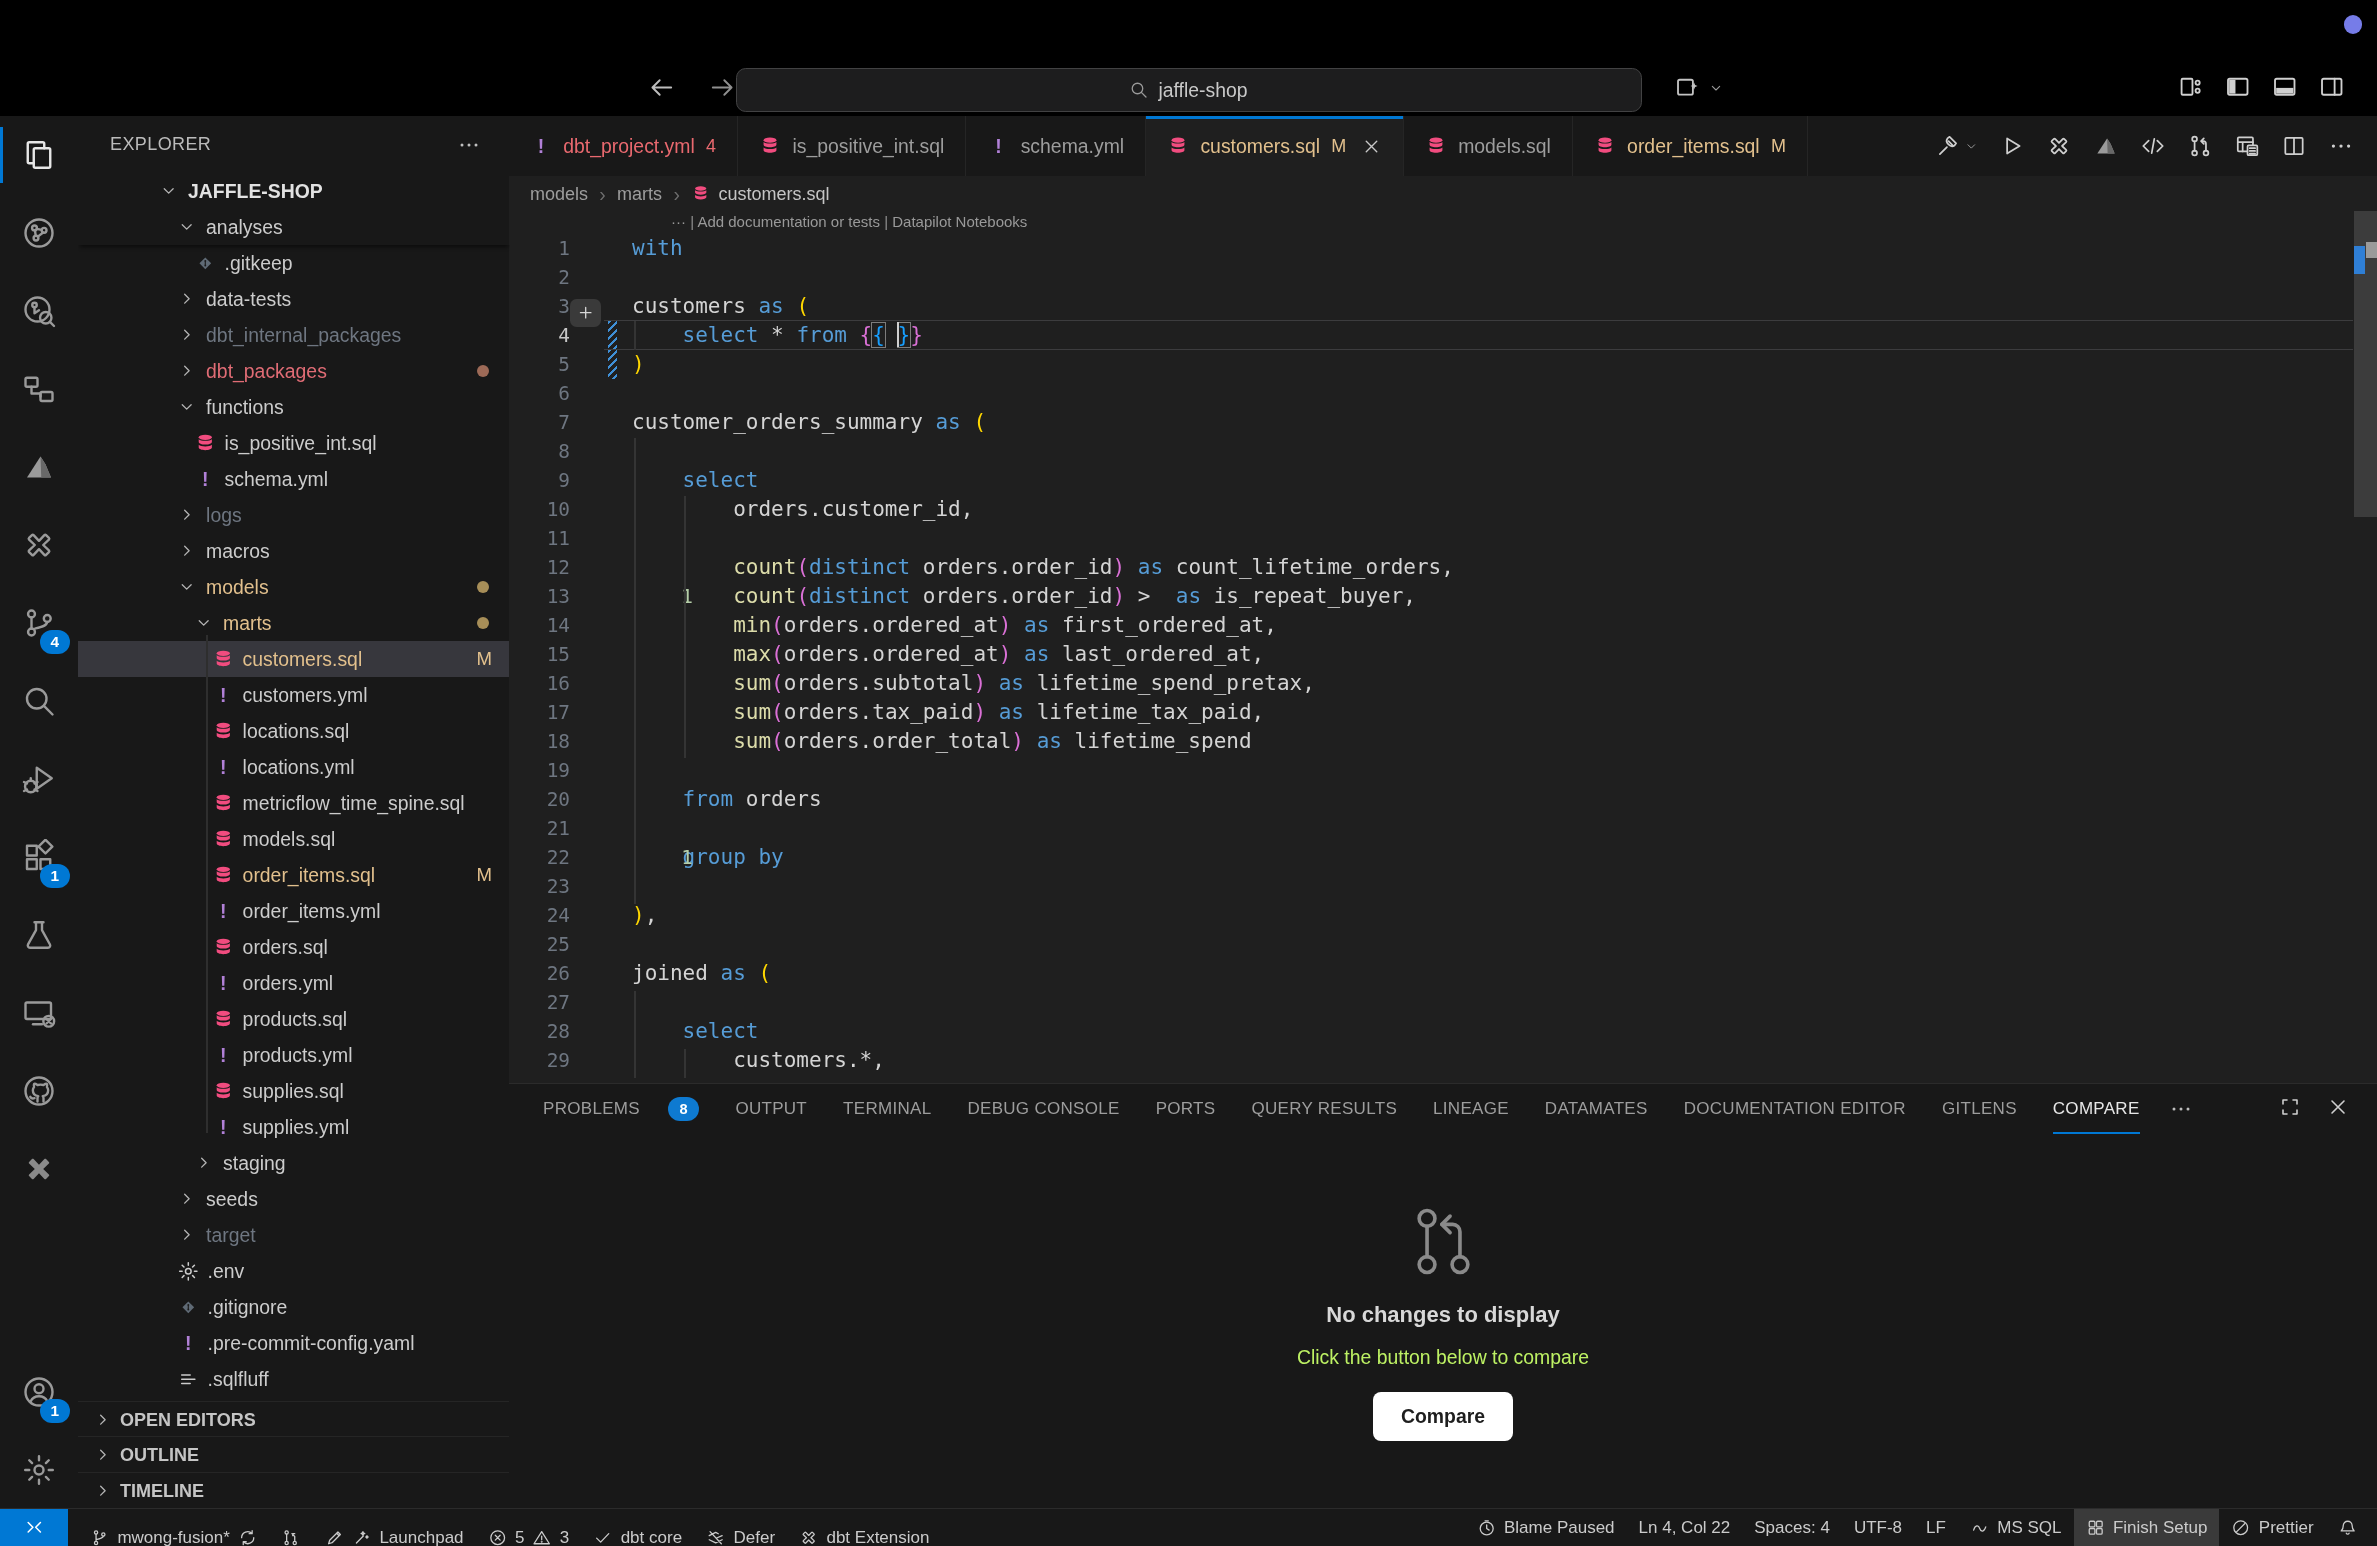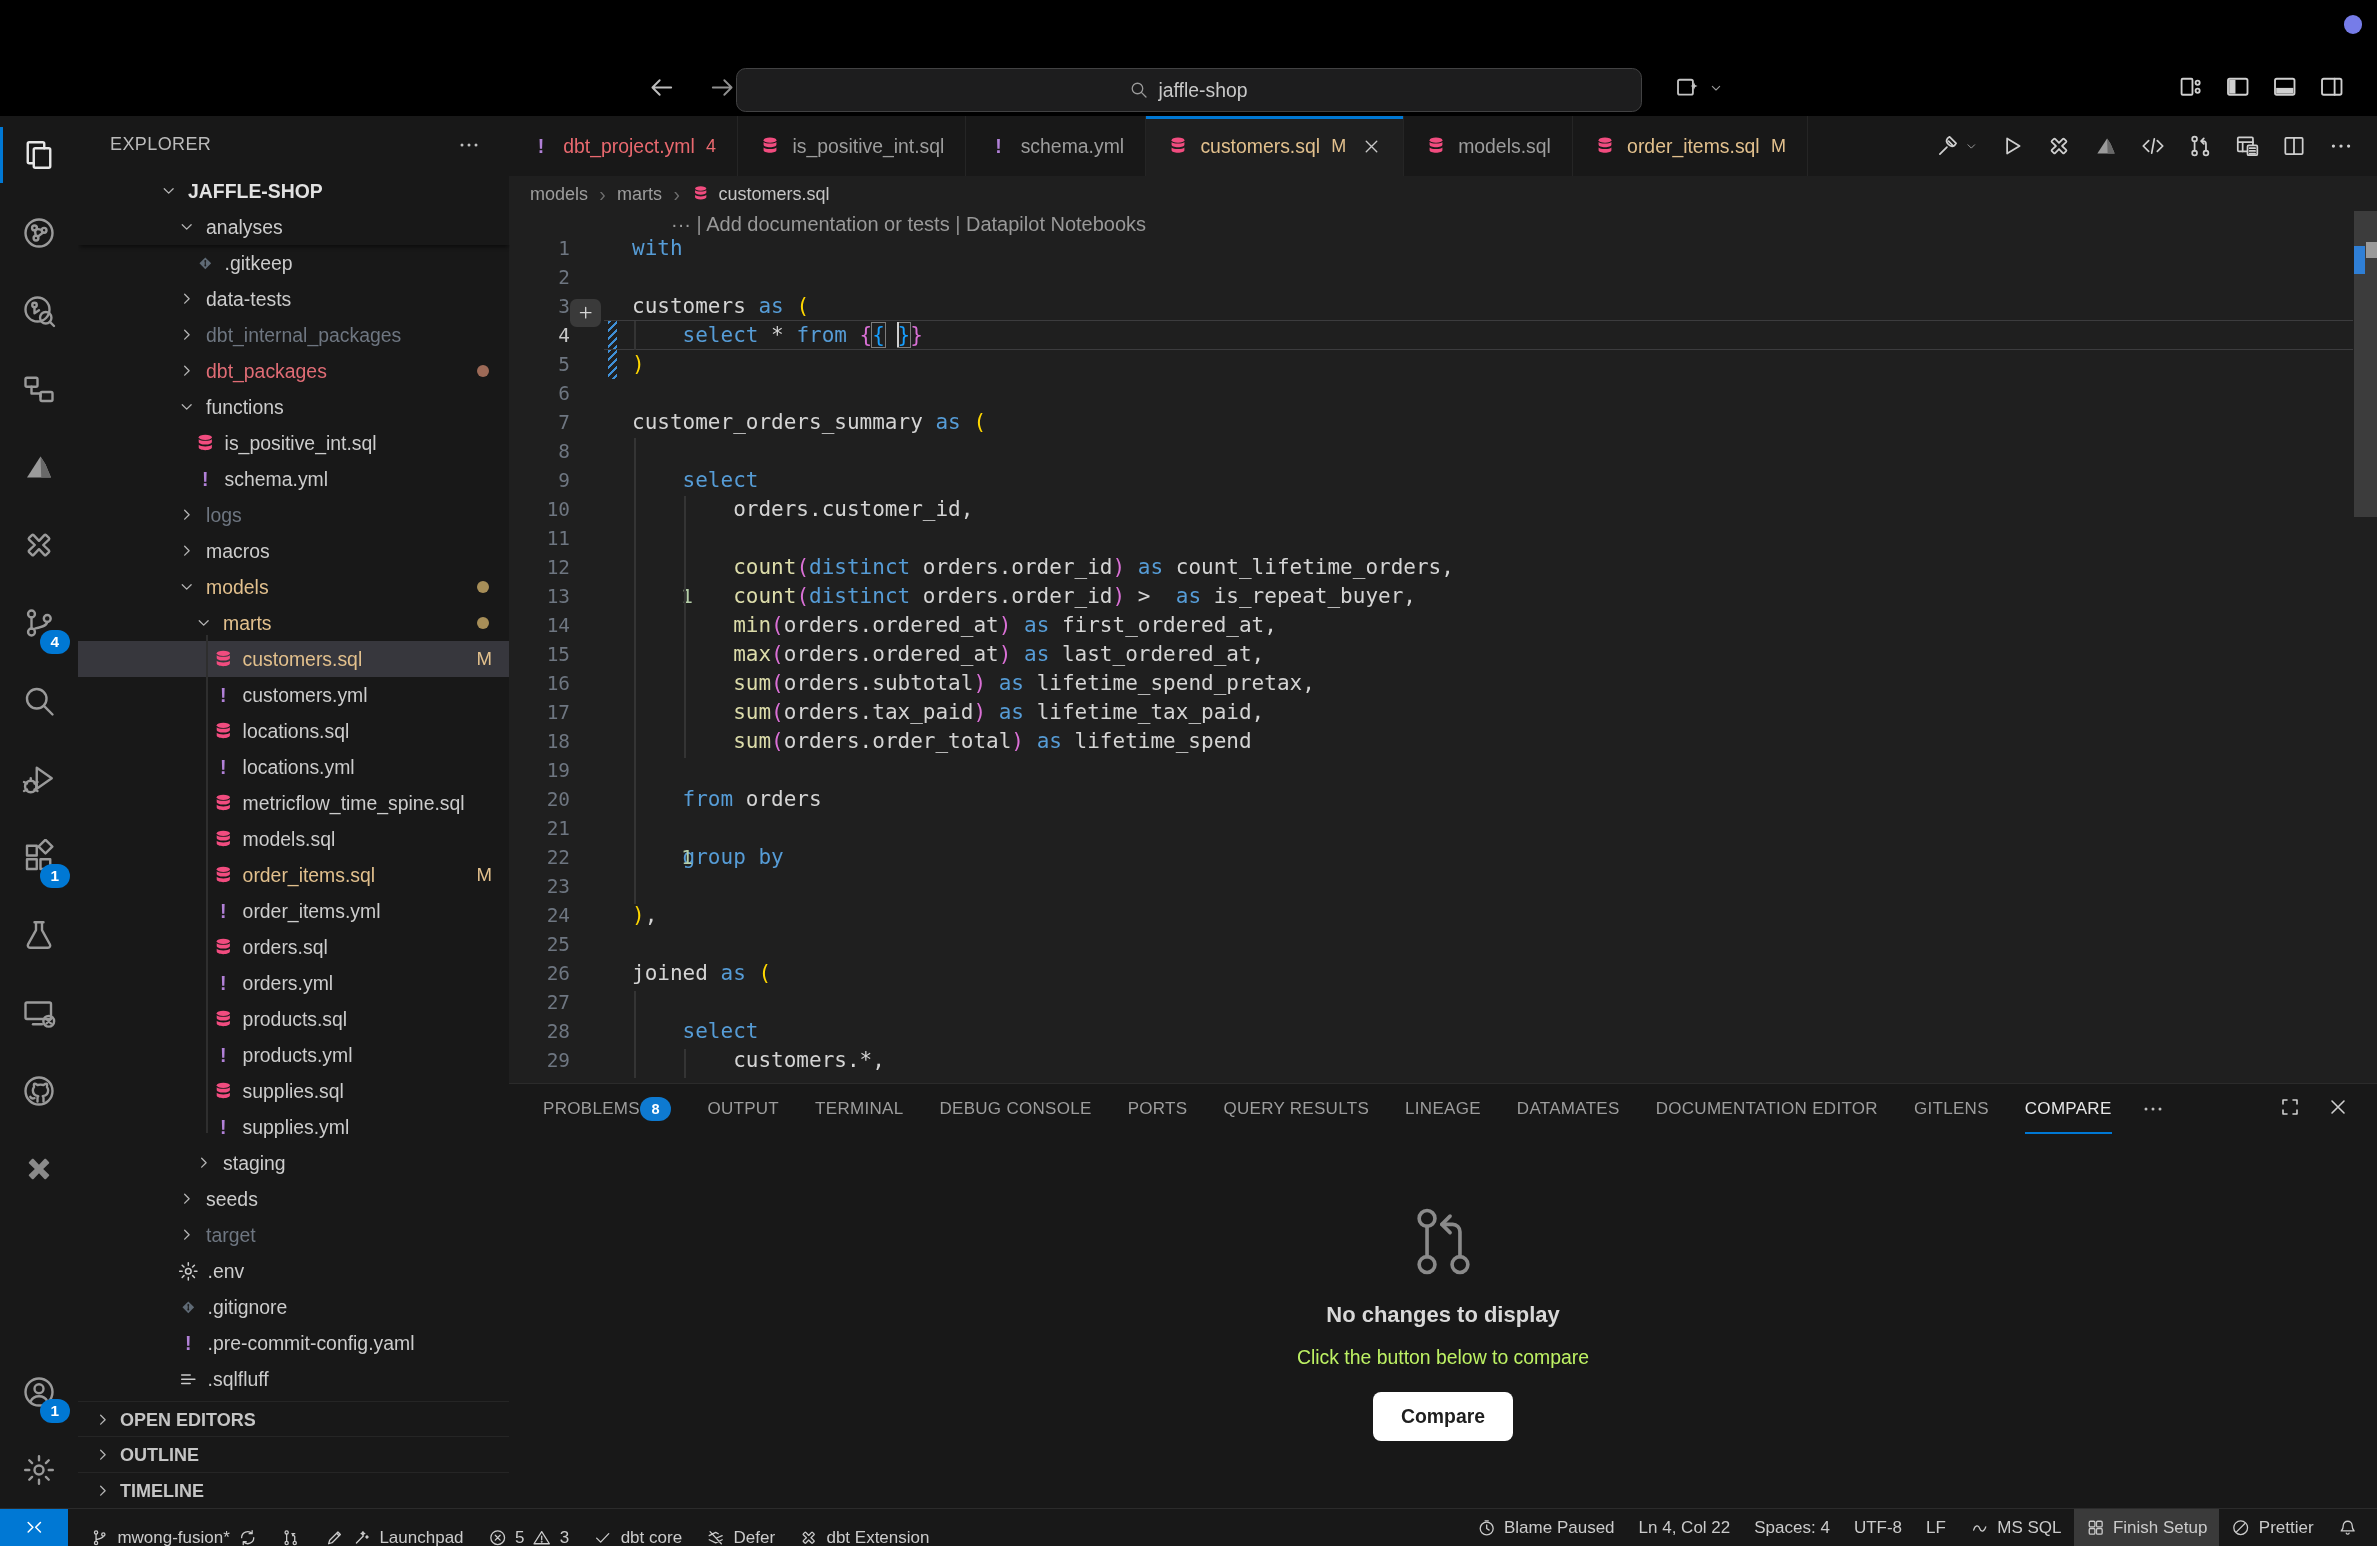--- a/index.html
+++ b/index.html
@@ -76,21 +76,21 @@
   #tab-actions .icn{width:26px;height:26px;}
   #tab-actions .icn.chev{width:14.6px;height:14.6px;color:#9a9a9a;}
 
   #breadcrumb{position:absolute;left:0;top:60px;right:0;height:36px;display:flex;align-items:center;gap:11.3px;
     padding-left:21px;font-size:18px;color:#9d9d9d;background:#1f1f1f;}
   #breadcrumb .sep{color:#6e6e6e;font-size:19.4px;}
   #breadcrumb .icn{width:19.4px;height:19.4px;}
   #breadcrumb .file{color:#c5c5c5;display:flex;align-items:center;gap:8px;}
 
   #editor{position:absolute;left:0;top:95px;right:0;height:872px;overflow:hidden;}
-  #codelens{position:absolute;left:162px;top:1.6px;font-size:20px;color:#8e8e8e;}
+  #codelens{position:absolute;left:162px;top:1.6px;font-size:15px;color:#8e8e8e;}
   #codelens span[data-interactable="true"]{color:#999999;}
   #code{position:absolute;left:0;top:22.6px;right:0;height:849px;}
   .line{position:relative;height:29px;}
   .line .num{position:absolute;left:0;top:0;width:61px;text-align:right;line-height:29px;color:#6e7681;
     font-family:"DejaVu Sans Mono",monospace;font-size:19.4px;}
   .line.act .num{color:#c6c6c6;}
   .line .stripe{position:absolute;left:99px;top:0;width:9px;height:29px;
     background:repeating-linear-gradient(135deg,#3f8fd6 0,#3f8fd6 2.4px,#1f1f1f 2.4px,#1f1f1f 5.7px);}
   .line .txt{position:absolute;left:123px;top:0;height:29px;line-height:29px;white-space:pre;
     font-family:"DejaVu Sans Mono",monospace;font-size:21px;}
@@ -106,21 +106,21 @@
     color:#d8d8d8;display:flex;align-items:center;justify-content:center;}
   #plusbtn .icn{width:19.4px;height:19.4px;}
   #scrollbar{position:absolute;right:0;top:0;width:22.6px;height:100%;}
   #sb-thumb{position:absolute;left:0;top:0;width:22.6px;height:306px;background:rgba(121,121,121,.32);}
   #ovr-blue{position:absolute;left:0;top:35px;width:10.5px;height:27.5px;background:#2f7fd6;}
   #ovr-gray{position:absolute;left:12px;top:31px;width:10.5px;height:16px;background:#9a9a9a;}
 
   
   #panel{position:absolute;left:0;top:967px;right:0;height:425px;background:#181818;border-top:1.6px solid #2b2b2b;}
   #panel-tabs{position:absolute;left:16px;top:0;right:105px;height:50px;display:flex;align-items:center;}
-  .ptab{height:47px;display:flex;align-items:center;gap:0;margin:0 18px;color:#9d9d9d;font-size:17px;
+  .ptab{height:47px;display:flex;align-items:center;gap:28px;margin:0 18px;color:#9d9d9d;font-size:17px;
     letter-spacing:0.3px;border-bottom:2.4px solid transparent;padding-top:1.6px;white-space:nowrap;}
   .ptab.active{color:#e7e7e7;border-bottom-color:#0078d4;}
   .pbadge{background:#0e7ad1;color:#fff;border-radius:12px;min-width:23.5px;height:23.5px;font-size:14.6px;font-weight:bold;
     display:flex;align-items:center;justify-content:center;padding:0 4px;}
   .ptab-more{width:24px;height:24px;color:#bdbdbd;margin:0 11.3px;}
   #panel-actions{position:absolute;right:27.5px;top:11.3px;display:flex;gap:24px;color:#cfcfcf;}
   #panel-actions .icn{width:24px;height:24px;}
   #panel-body{position:absolute;left:0;top:50px;right:0;bottom:0;display:flex;flex-direction:column;
     align-items:center;justify-content:center;}
   #empty-icon{width:79px;height:79px;color:#8a8a8a;}

